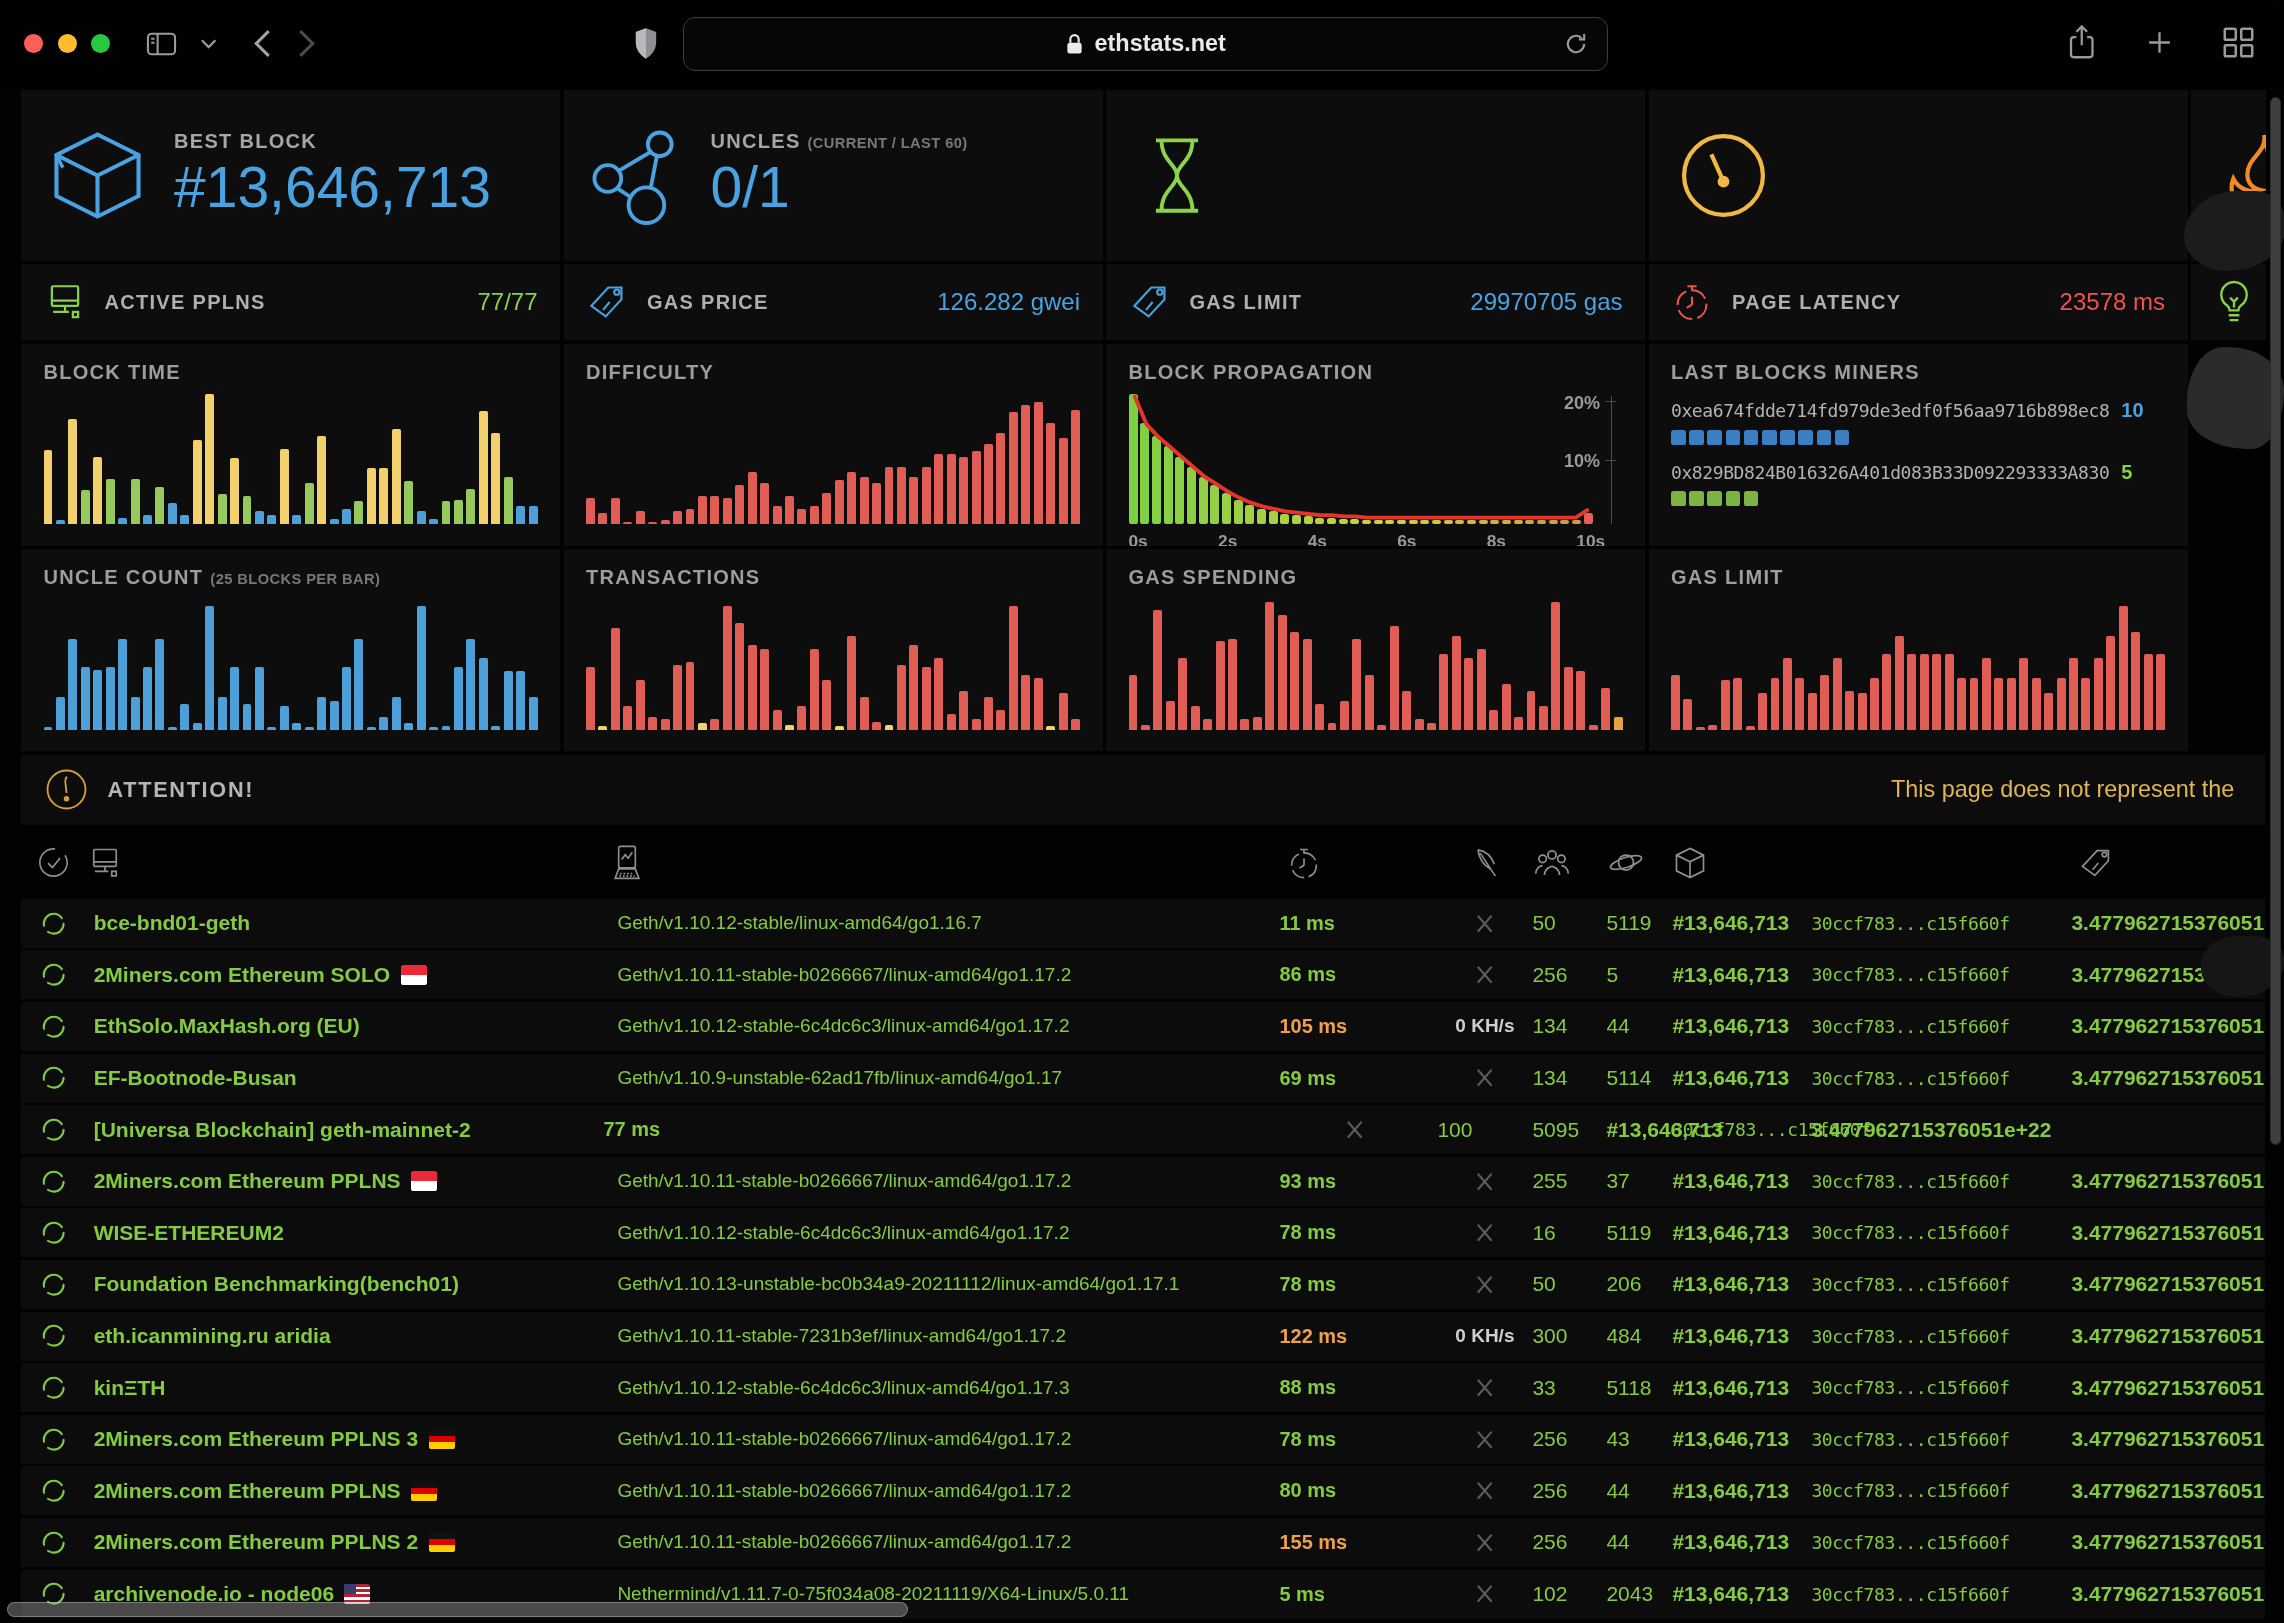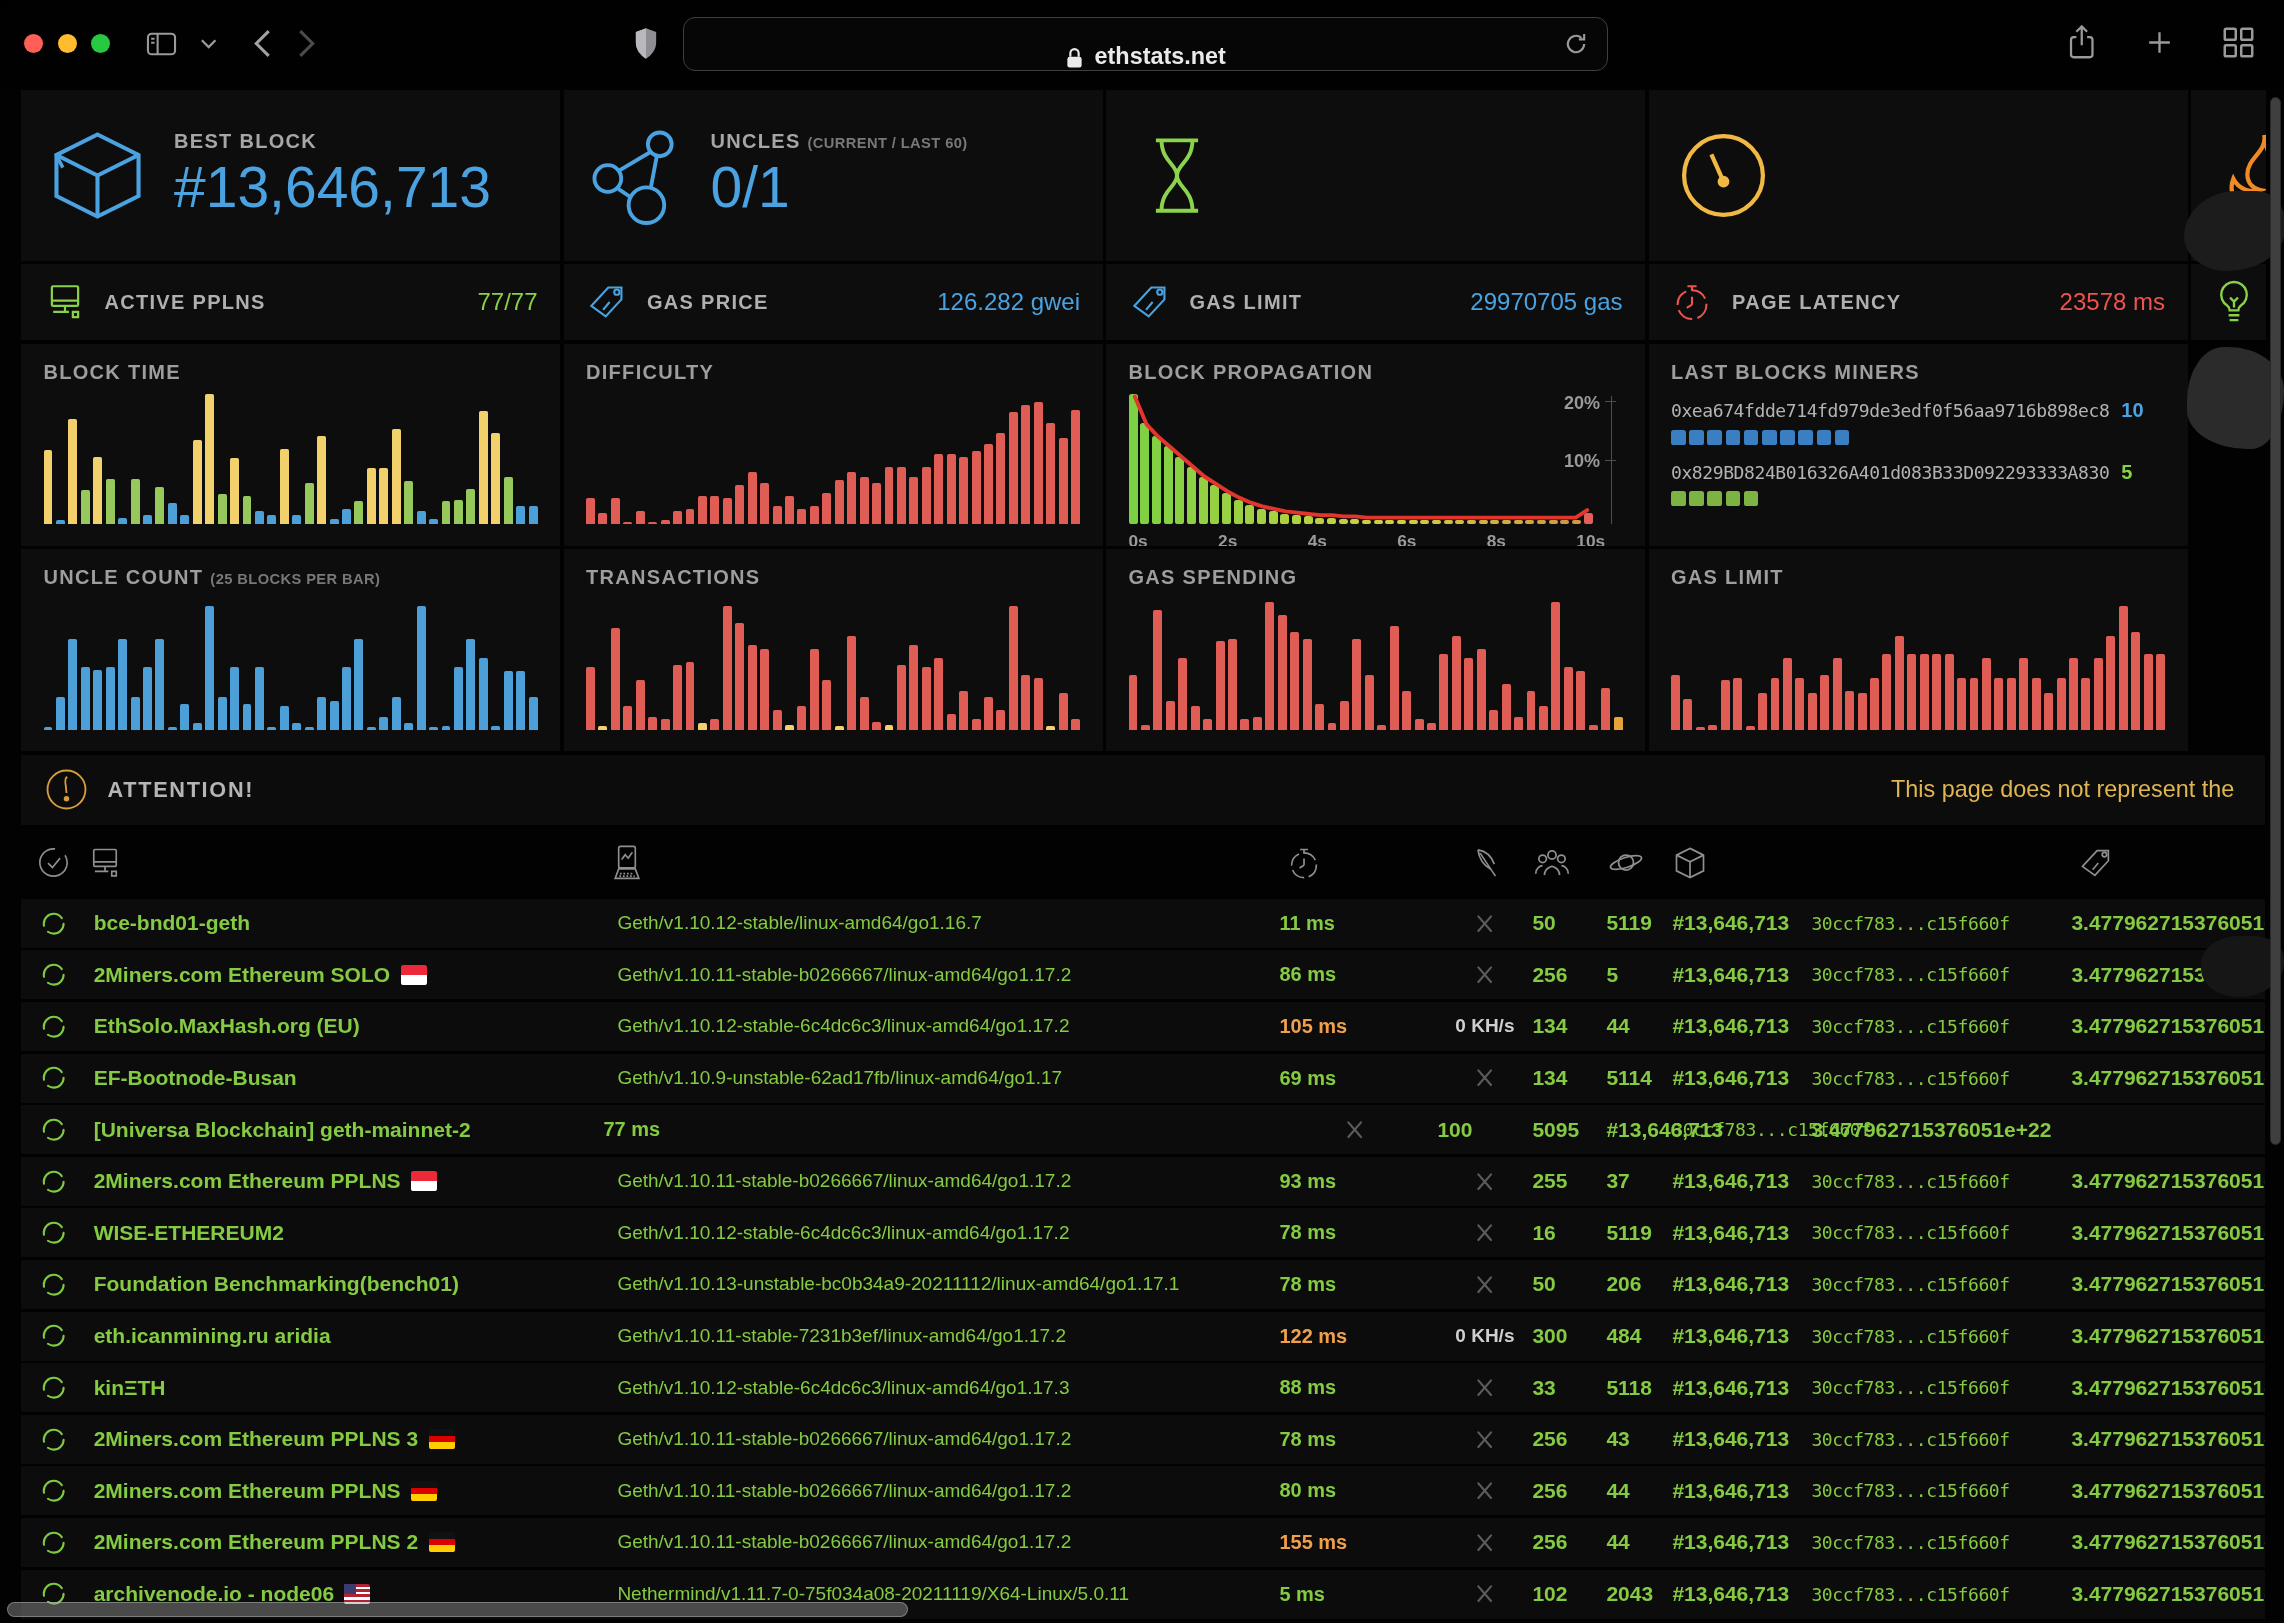--- a/index.html
+++ b/index.html
@@ -4,21 +4,21 @@
 <style>
   *{box-sizing:border-box;margin:0;padding:0}
   body{margin:0;background:#000;font-family:"Liberation Sans",sans-serif;-webkit-font-smoothing:antialiased}
   .window{position:relative;width:2284px;height:1624px;background:#000;overflow:hidden;border-radius:14px 14px 0 0}
 
   
   .chrome{position:relative;height:87px;background:#010101;display:flex;align-items:center;padding:0 24px}
   .lights{display:flex;gap:14.7px;margin-right:36px}
   .light{width:19px;height:19px;border-radius:50%}
   .tbtn{display:flex;align-items:center;justify-content:center;margin-right:22.5px;color:#9a9a9a}
-  .url-pill{position:absolute;left:683px;top:16.5px;width:925px;height:54px;border:1.7px solid #3e3e40;background:#060606;border-radius:12px;display:flex;align-items:flex-end;justify-content:center;gap:10.4px;color:#eaeaea;font-size:23.4px;font-weight:600}
+  .url-pill{position:absolute;left:683px;top:16.5px;width:925px;height:54px;border:1.7px solid #3e3e40;background:#060606;border-radius:12px;display:flex;align-items:center;justify-content:center;gap:10.4px;color:#eaeaea;font-size:23.4px;font-weight:600}
   .url-reload{position:absolute;right:17.3px;top:12px}
   .chrome-right{position:absolute;right:29.5px;top:0;height:87px;display:flex;align-items:center;gap:47px;color:#9a9a9a}
 
   
   .page{position:absolute;top:87px;left:0;right:0;bottom:0;background:#020202;padding-top:2.6px;overflow:hidden}
   .grid{display:grid;grid-template-columns:539px 539px 539px 539px 75px;gap:3.5px;margin:0 0 3.5px 21px}
   .panel{background:#0d0d0d;overflow:hidden;position:relative}
 
   .stats1 .panel{height:171px;display:flex;align-items:center;padding:0 26px;gap:26px}
   .s1-title{font-size:20px;font-weight:700;color:#a6a6a6;letter-spacing:1.3px;white-space:nowrap}
@@ -65,21 +65,21 @@
 
   
   .thead,.row{margin-left:21px;width:2244px;display:grid;grid-template-columns:45px 520px 676px 165px 95px 74px 66px 139px 260px 251px;align-items:center;padding-left:10.4px;overflow:hidden}
   .thead{height:69px;margin-bottom:1.7px;color:#8f8f8f}
   .row{height:49px;margin-bottom:2.6px;background:#0c0c0c;font-size:21px;color:#84ca42}
   .cell-status{display:flex;justify-content:center}
   .cell-name{padding-left:17.3px;font-weight:600;display:flex;align-items:center;white-space:nowrap;overflow:hidden}
   .cell-client{padding-left:21px;font-size:19px;font-weight:400;white-space:nowrap;overflow:hidden}
   .cell-lat{padding-left:7px;font-size:20px;font-weight:600}
   .cell-mining{display:flex;justify-content:center;align-items:center;font-size:19px;color:#cfcfcf;font-weight:600}
-  .cell-peers,.cell-pending{font-weight:700}
+  .cell-peers,.cell-pending{font-weight:400}
   .cell-block{font-weight:700;white-space:nowrap}
   .cell-hash{font-family:"DejaVu Sans Mono",monospace;font-size:18px;font-weight:400;white-space:nowrap;letter-spacing:-0.4px}
   .cell-diff{font-weight:600;white-space:nowrap}
   .th-icon{display:flex}
   .flag{display:inline-block;width:26px;height:20px;margin-left:10.4px;border-radius:2.6px;flex:none}
   .flag-sg{background:linear-gradient(#ed2939 50%,#fff 50%)}
   .flag-de{background:linear-gradient(#111 33%,#d00 33% 66%,#ffce00 66%)}
   .flag-us{background:repeating-linear-gradient(#b22234 0 2.6px,#fff 2.6px 5.2px)}
   .flag-us::before{content:"";display:block;width:12px;height:10.4px;background:#3c3b6e}
 

